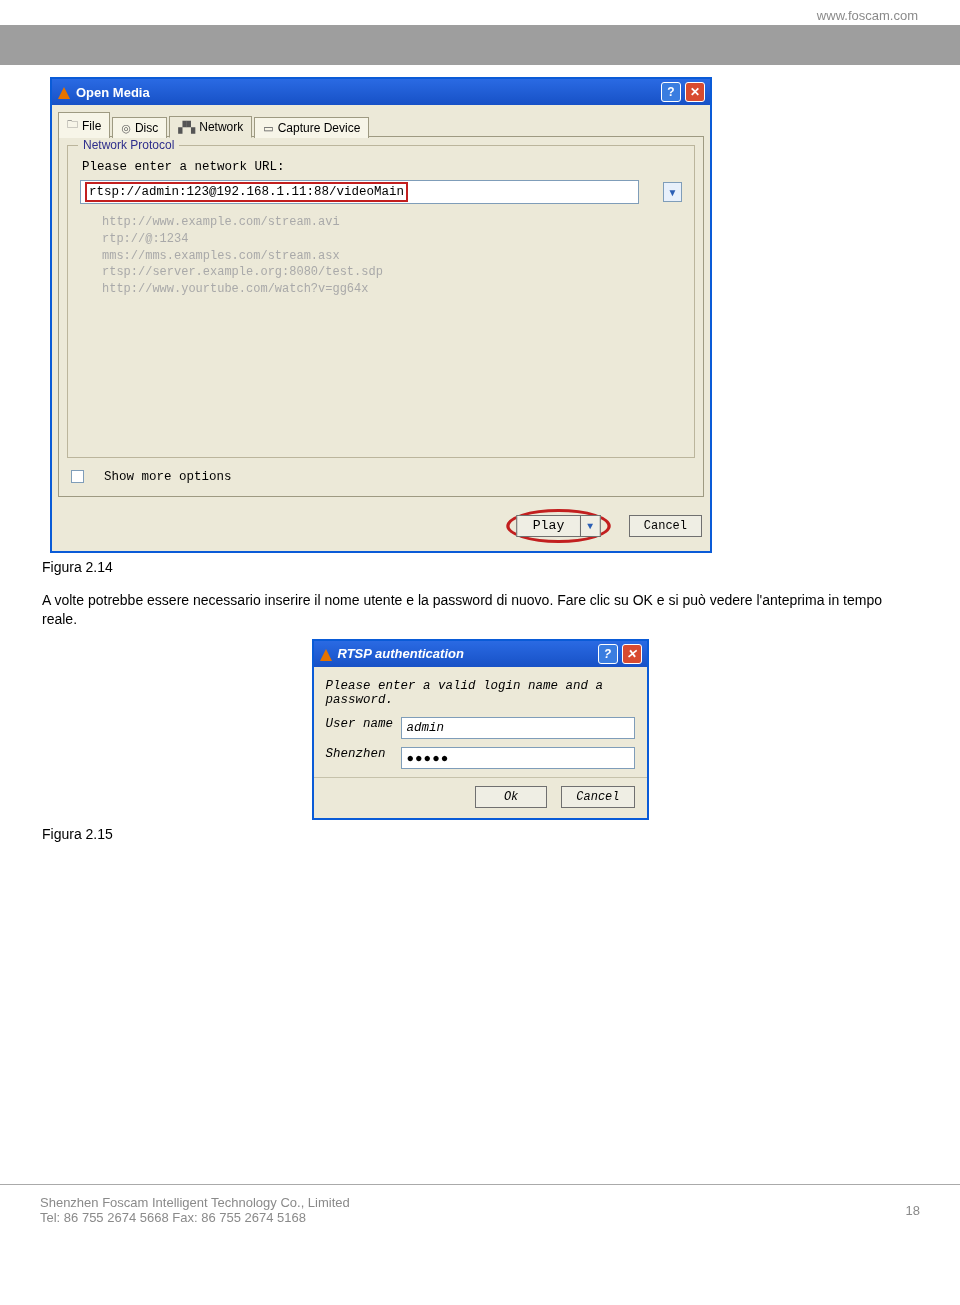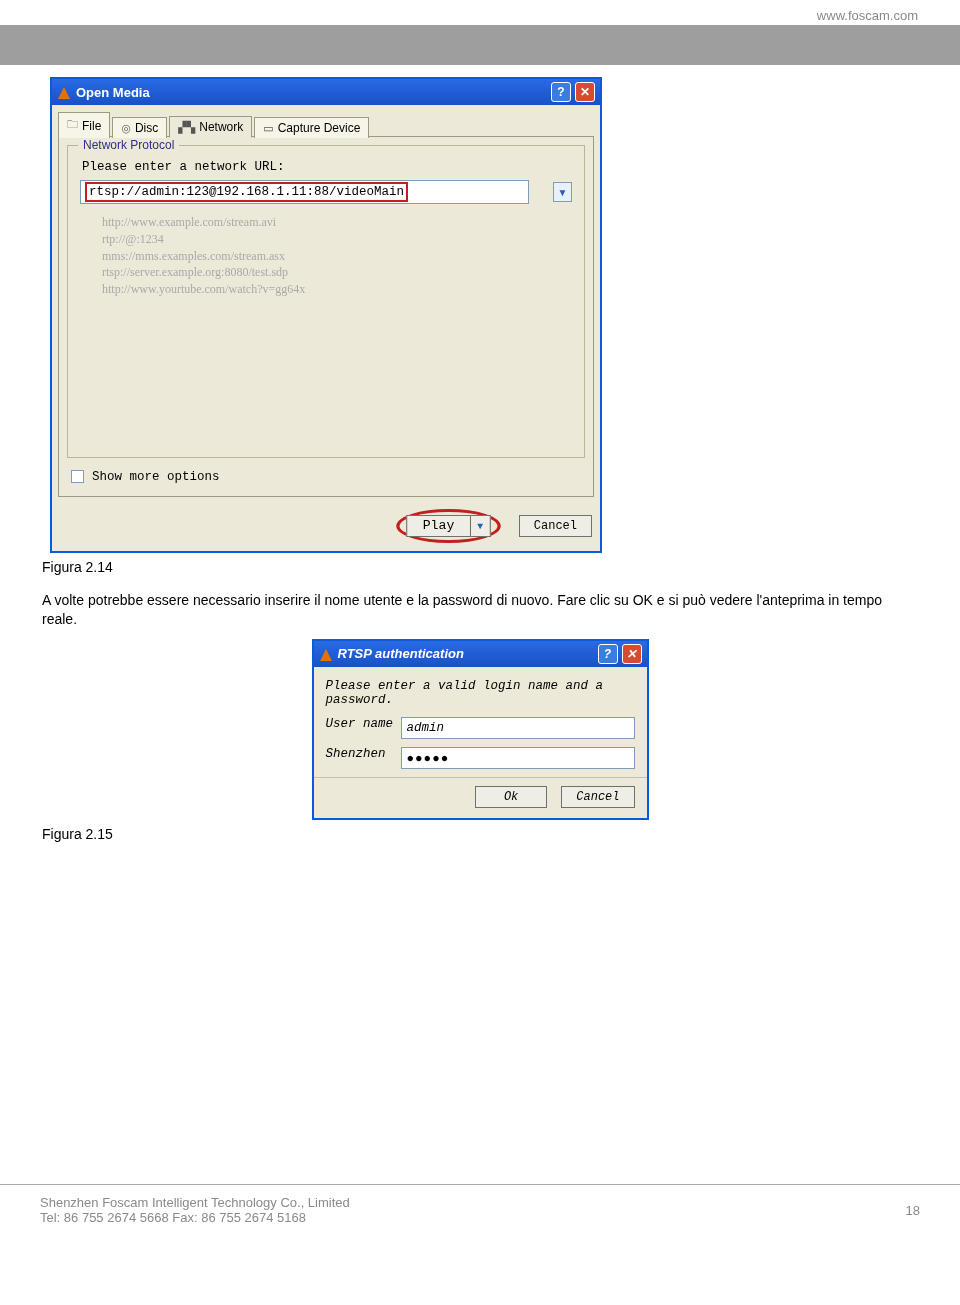--- a/index.html
+++ b/index.html
@@ -52,21 +52,21 @@
     width: 20px; height: 20px; border: 1px solid #fff;
     background: #d84b30; border-radius: 3px;
     display: flex; align-items:center; justify-content:center;
     color:#fff; font-weight:bold; font-size:12px; margin-left:4px;
     font-family: Arial, sans-serif;
   }
   .titlebar .btn.help { background: #3a7de0; }
   .titlebar .spacer { flex: 1; }
 
   
-  #open-media-dlg { width: 552px; margin-left: 8px; }
+  #open-media-dlg { width: 662px; margin-left: 8px; }
   .tabs-strip {
     display:flex; align-items:flex-end;
     padding: 6px 6px 0 6px;
     position: relative;
     border-bottom: none;
   }
   .tab {
     border:1px solid #9e9a82; border-bottom:none;
     padding: 3px 8px; margin-right: 2px;
     background: #f7f5e8; font-size:12px;
@@ -103,25 +103,25 @@
   }
   .url-highlight {
     border:2px solid #c21f1f; padding: 1px 2px; background:#fff;
   }
   .combo-btn {
     width:19px; height:20px; border:1px solid #7f9db9; background:#e8f0fb;
     color:#2b5fb5; font-size:10px; display:flex; align-items:center; justify-content:center;
     margin-left:auto;
   }
   .examples {
-    color:#a9a9a9; font-family:Liberation Serif, serif; font-size:12px;
+    color:#a9a9a9; font-family:Liberation Mono, monospace; font-size:12px;
     padding: 4px 0 0 22px; line-height: 1.4;
   }
   .big-empty { height: 145px; }
-  .more-row { display:flex; align-items:center; gap:8px; margin: 6px 4px 4px 4px; font-family:"Courier New", monospace; font-size:12.5px;}
+  .more-row { display:flex; align-items:center; gap:20px; margin: 6px 4px 4px 4px; font-family:"Courier New", monospace; font-size:12.5px;}
   .chk { width:13px; height:13px; border:1px solid #7f9db9; background:#fff; display:inline-block; }
 
   .footer-row {
     display:flex; justify-content:flex-end; align-items:center;
     gap: 23px; padding: 6px 8px 8px 8px;
   }
   .btn-wrap { display:flex; }
   .xp-btn {
     border:1px solid #707070; background:#efeee4;
     padding: 3px 14px; font-size:12px;

